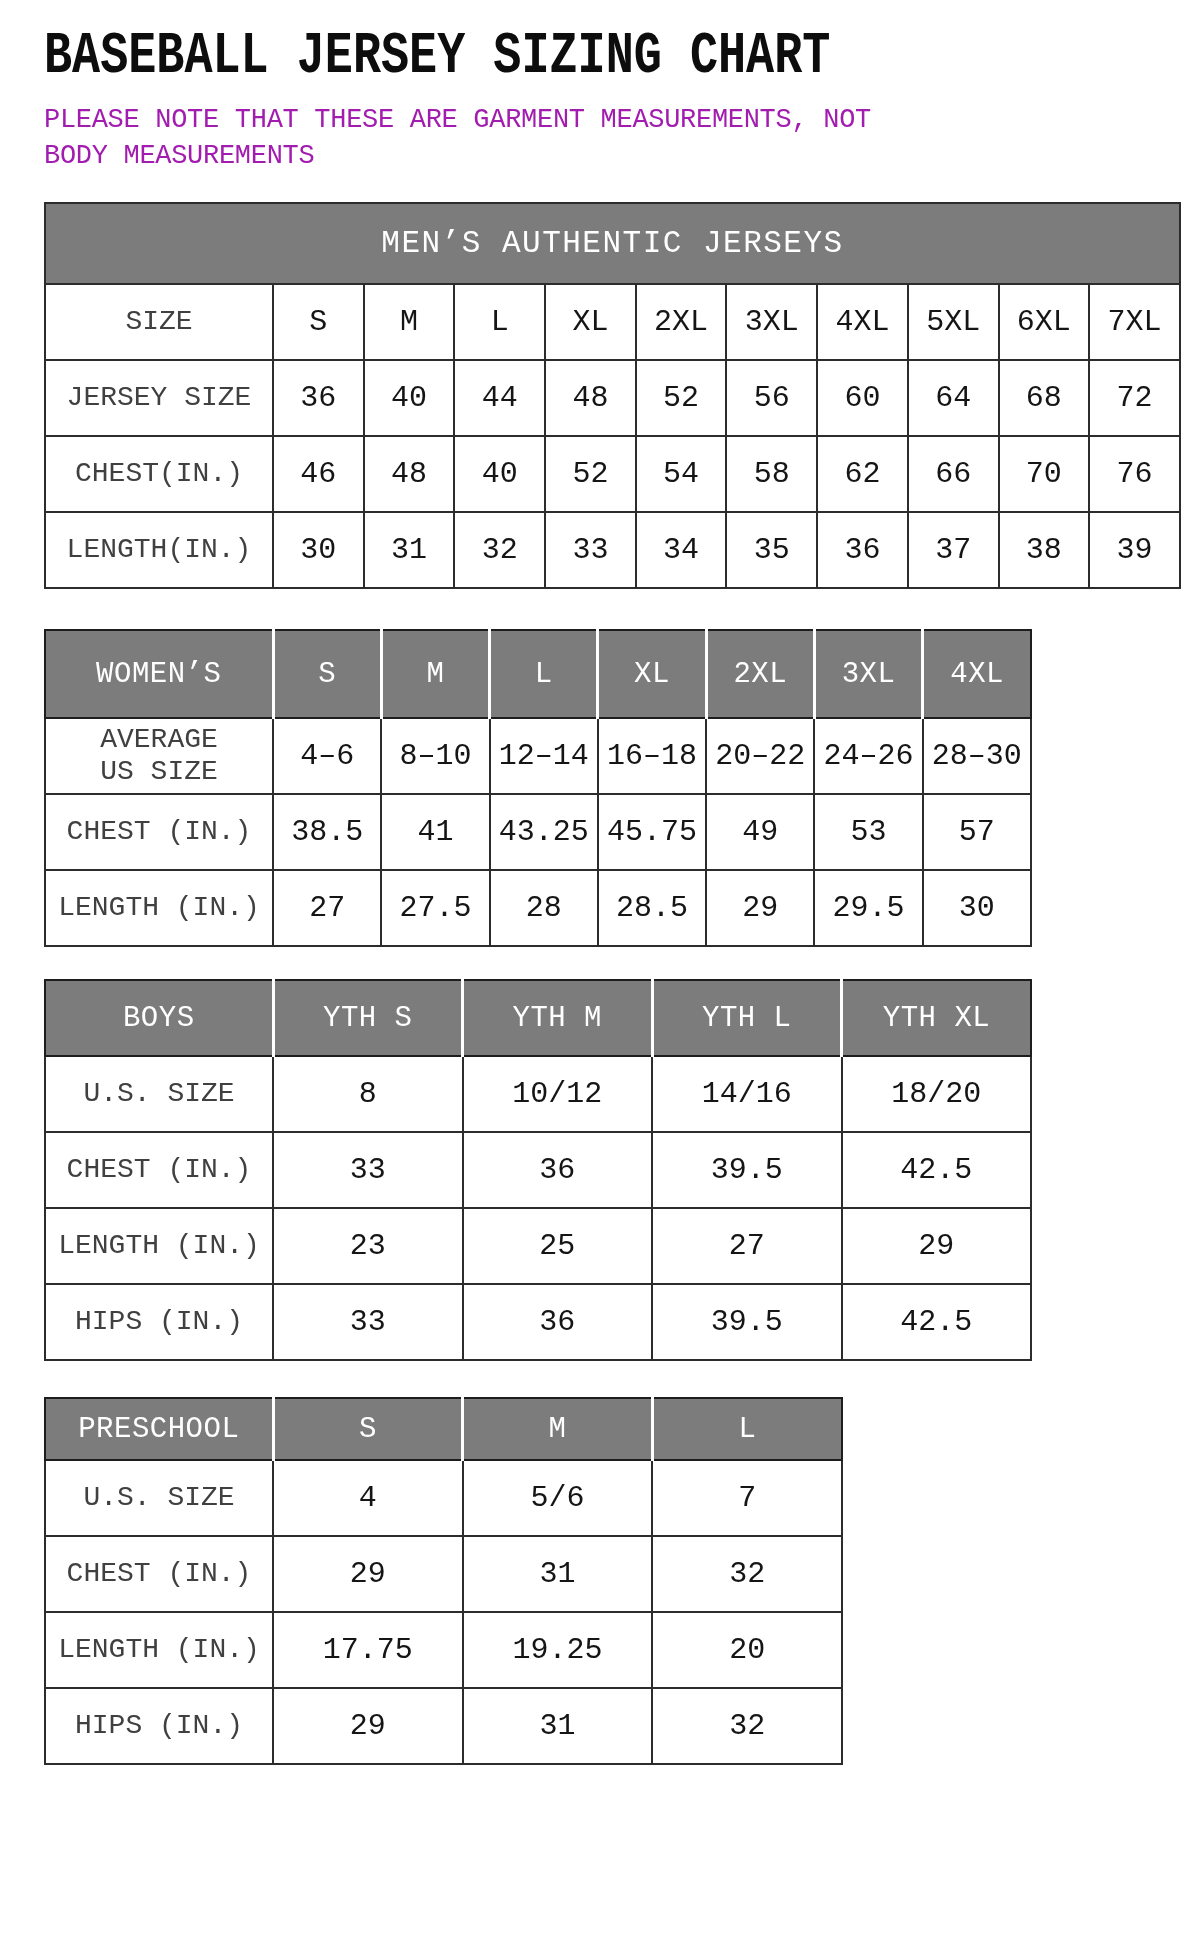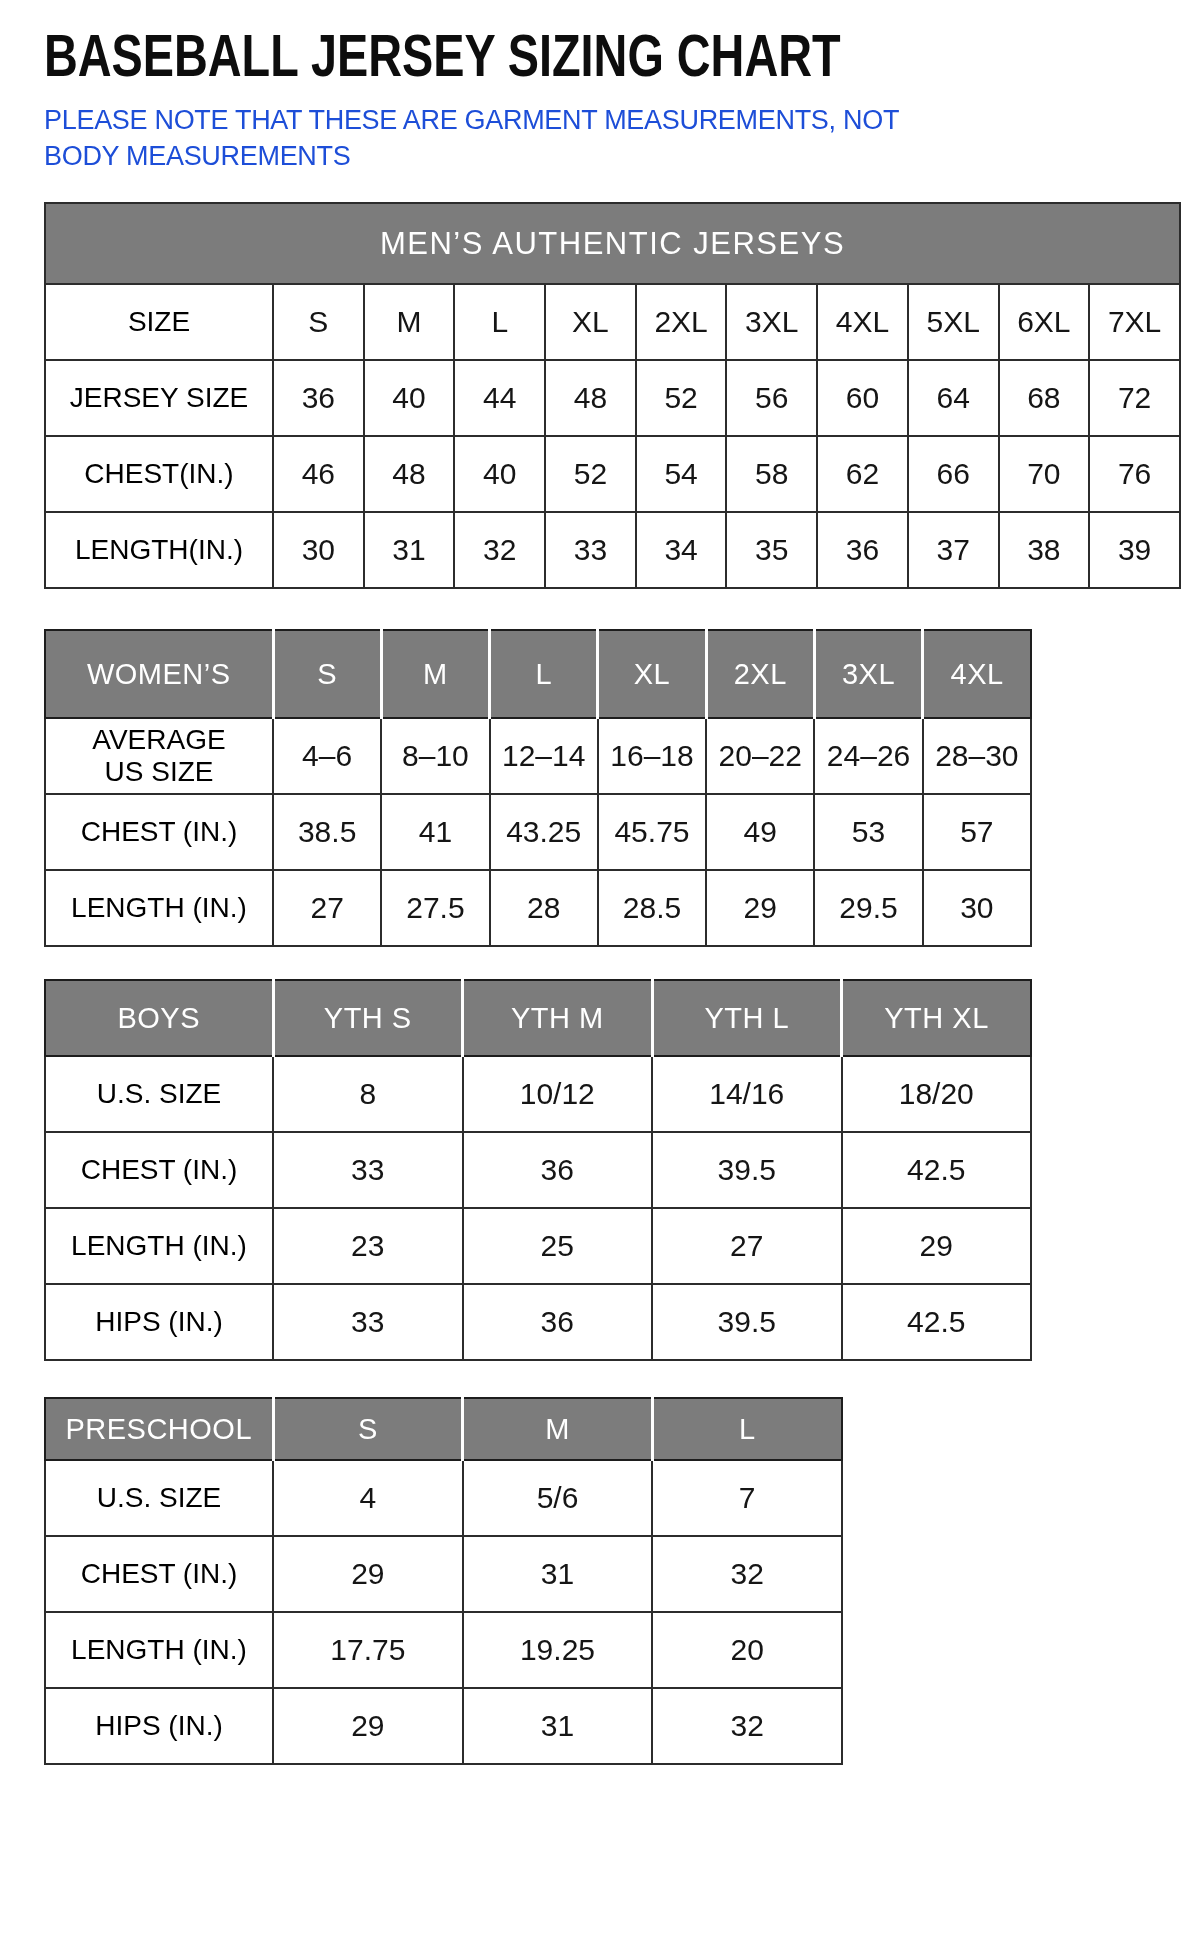--- a/index.html
+++ b/index.html
@@ -2,21 +2,21 @@
 <html><head>
 <meta charset="utf-8">
 <style>
   html, body { margin: 0; padding: 0; background: #ffffff; }
   .page {
     position: relative;
     width: 1200px;
     height: 1942px;
     background: #ffffff;
     overflow: hidden;
-    font-family: Liberation Sans, sans-serif;
+    font-family: Liberation Mono, monospace;
     color: #111111;
   }
   .content { padding-left: 44px; padding-right: 16px; }
 
   .page-title {
     margin: 0;
     padding-top: 26px;
     font-size: 60px;
     line-height: 1.0;
     font-weight: 900;
@@ -28,40 +28,40 @@
   }
 
   .note {
     margin-top: 16px;
     max-width: 900px;
     font-size: 27px;
     line-height: 36px;
     letter-spacing: -0.3px;
     font-weight: 400;
   }
-  .red-text { color: #1d4ed8; }
+  .red-text { color: #a21caf; }
 
   
   .tbl {
     border-collapse: collapse;
     table-layout: fixed;
     border: 2px solid #b91c1c;
   }
   .tbl th, .tbl td {
     border: 2px solid #2c2c2c;
     text-align: center;
     vertical-align: middle;
     font-weight: 400;
     padding: 0 4px;
     box-sizing: border-box;
   }
   .tbl td { font-size: 30px; color: #151515; }
   .tbl th.row-label {
     font-size: 28px;
-    color: #000000;
+    color: #404040;
     white-space: pre-line;
     line-height: 1.15;
   }
 
   
   .banner-row th {
     background: #7c7c7c;
     color: #ffffff;
     font-size: 31px;
     letter-spacing: 1.5px;

